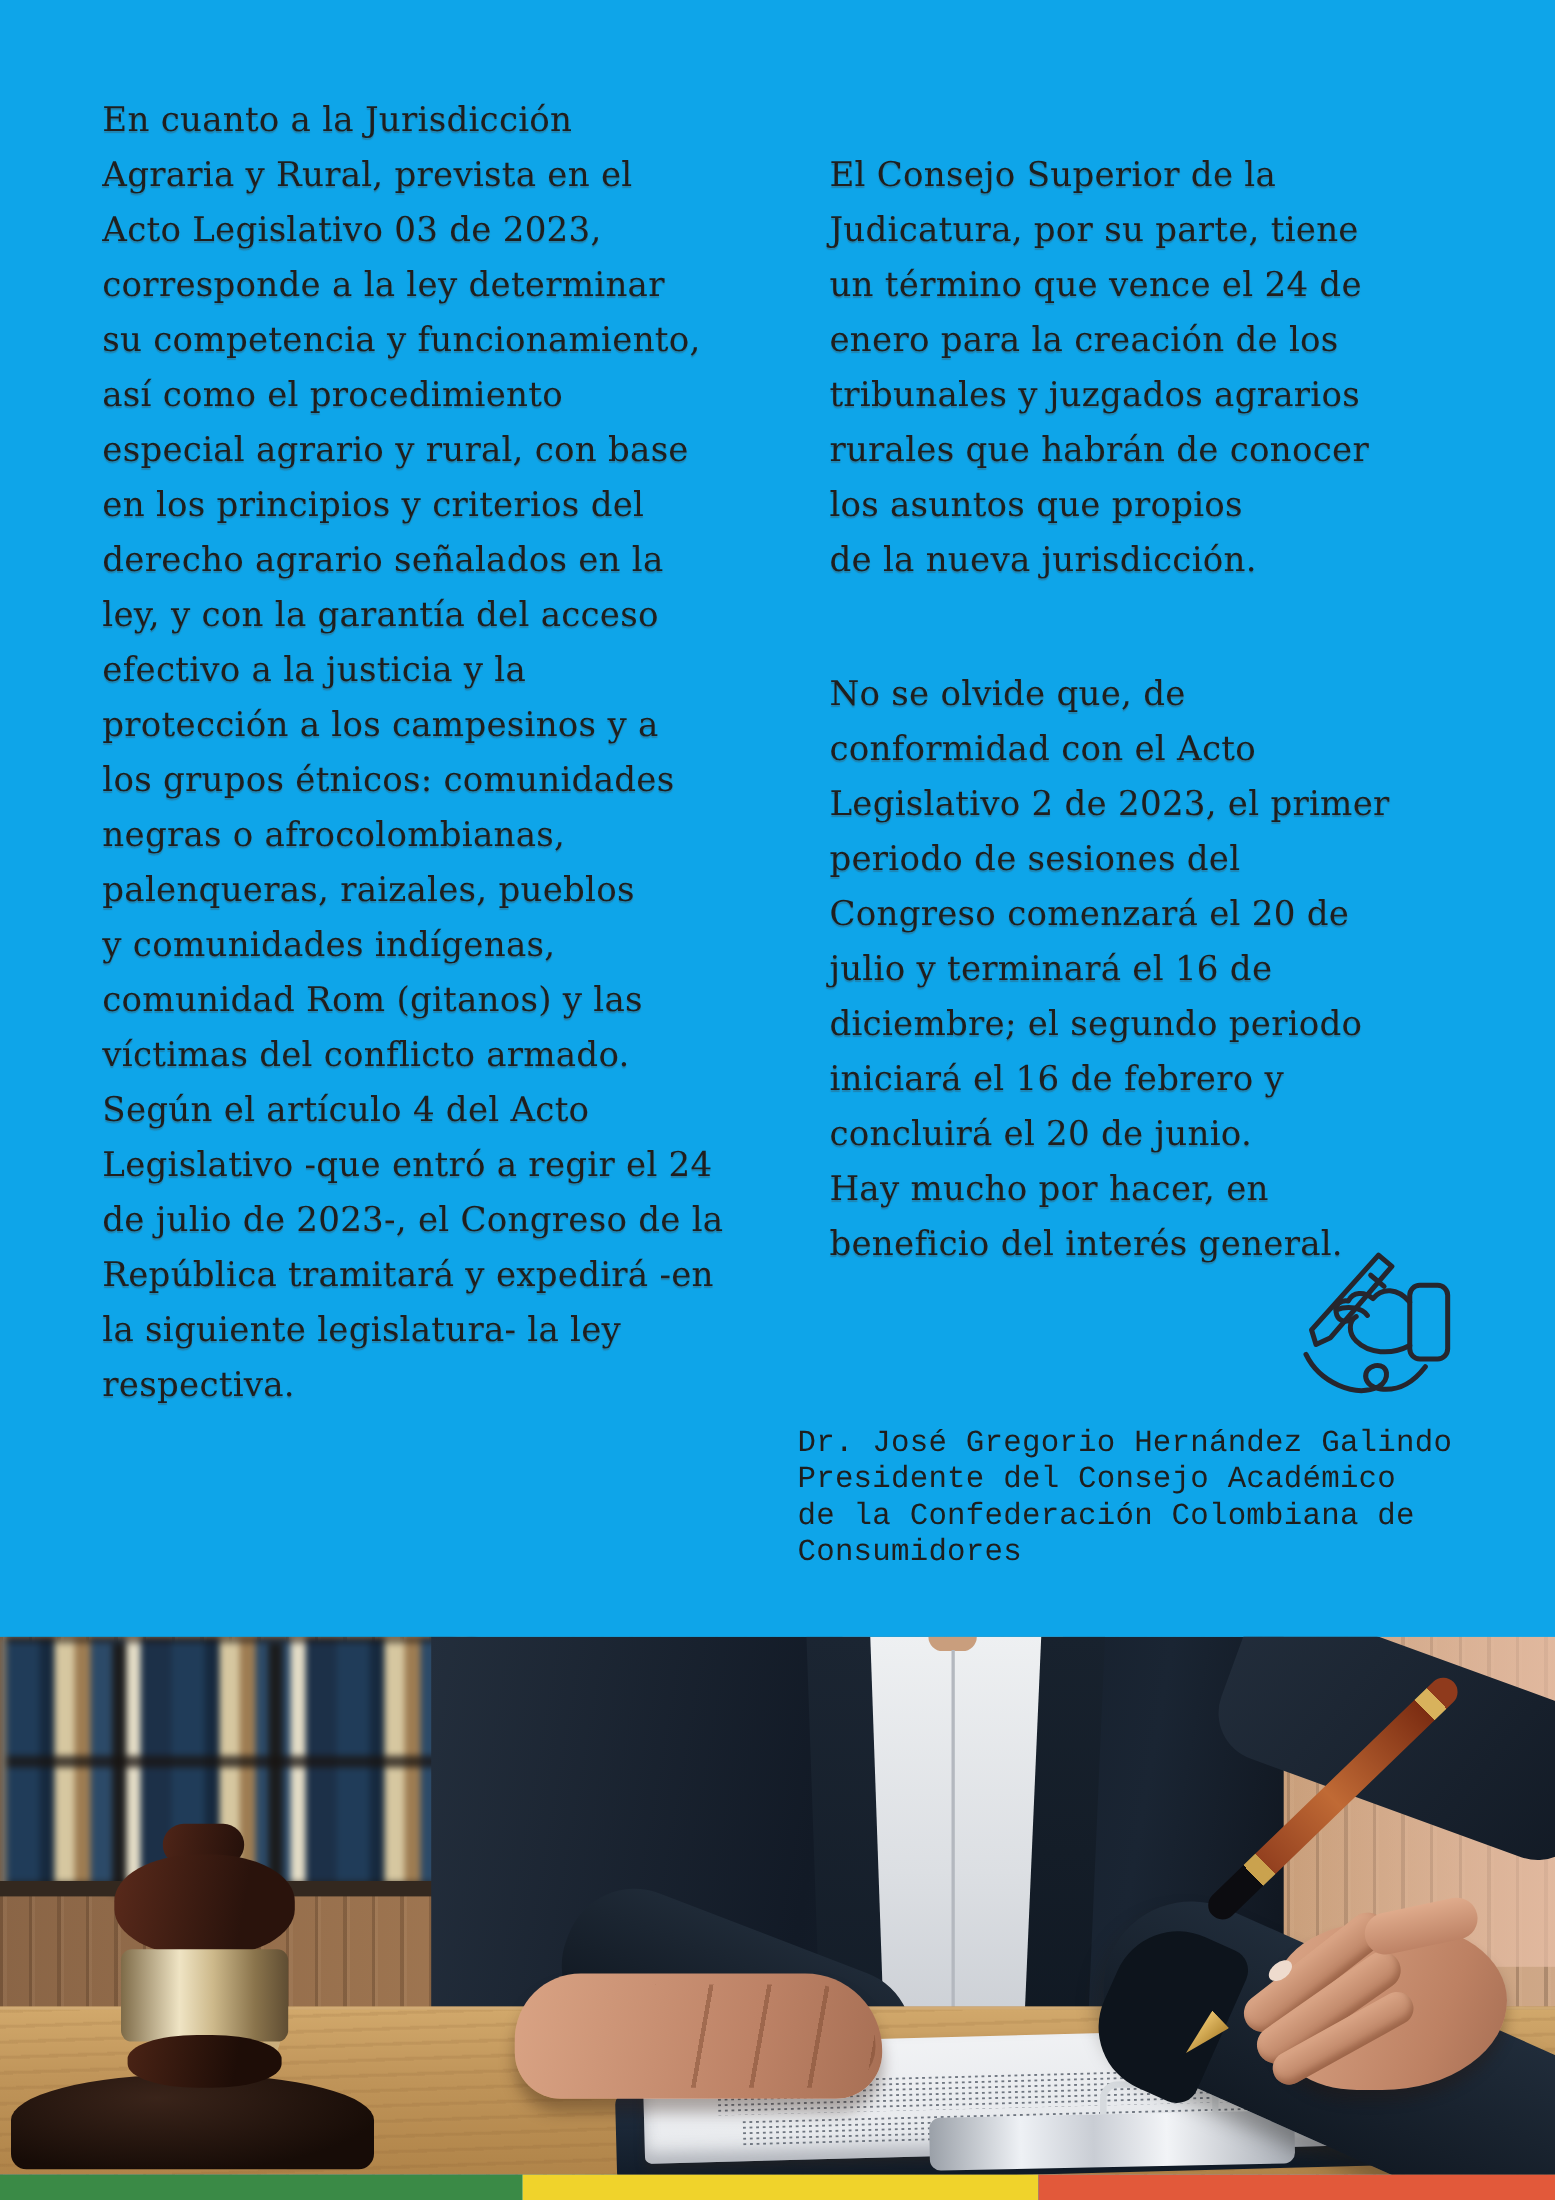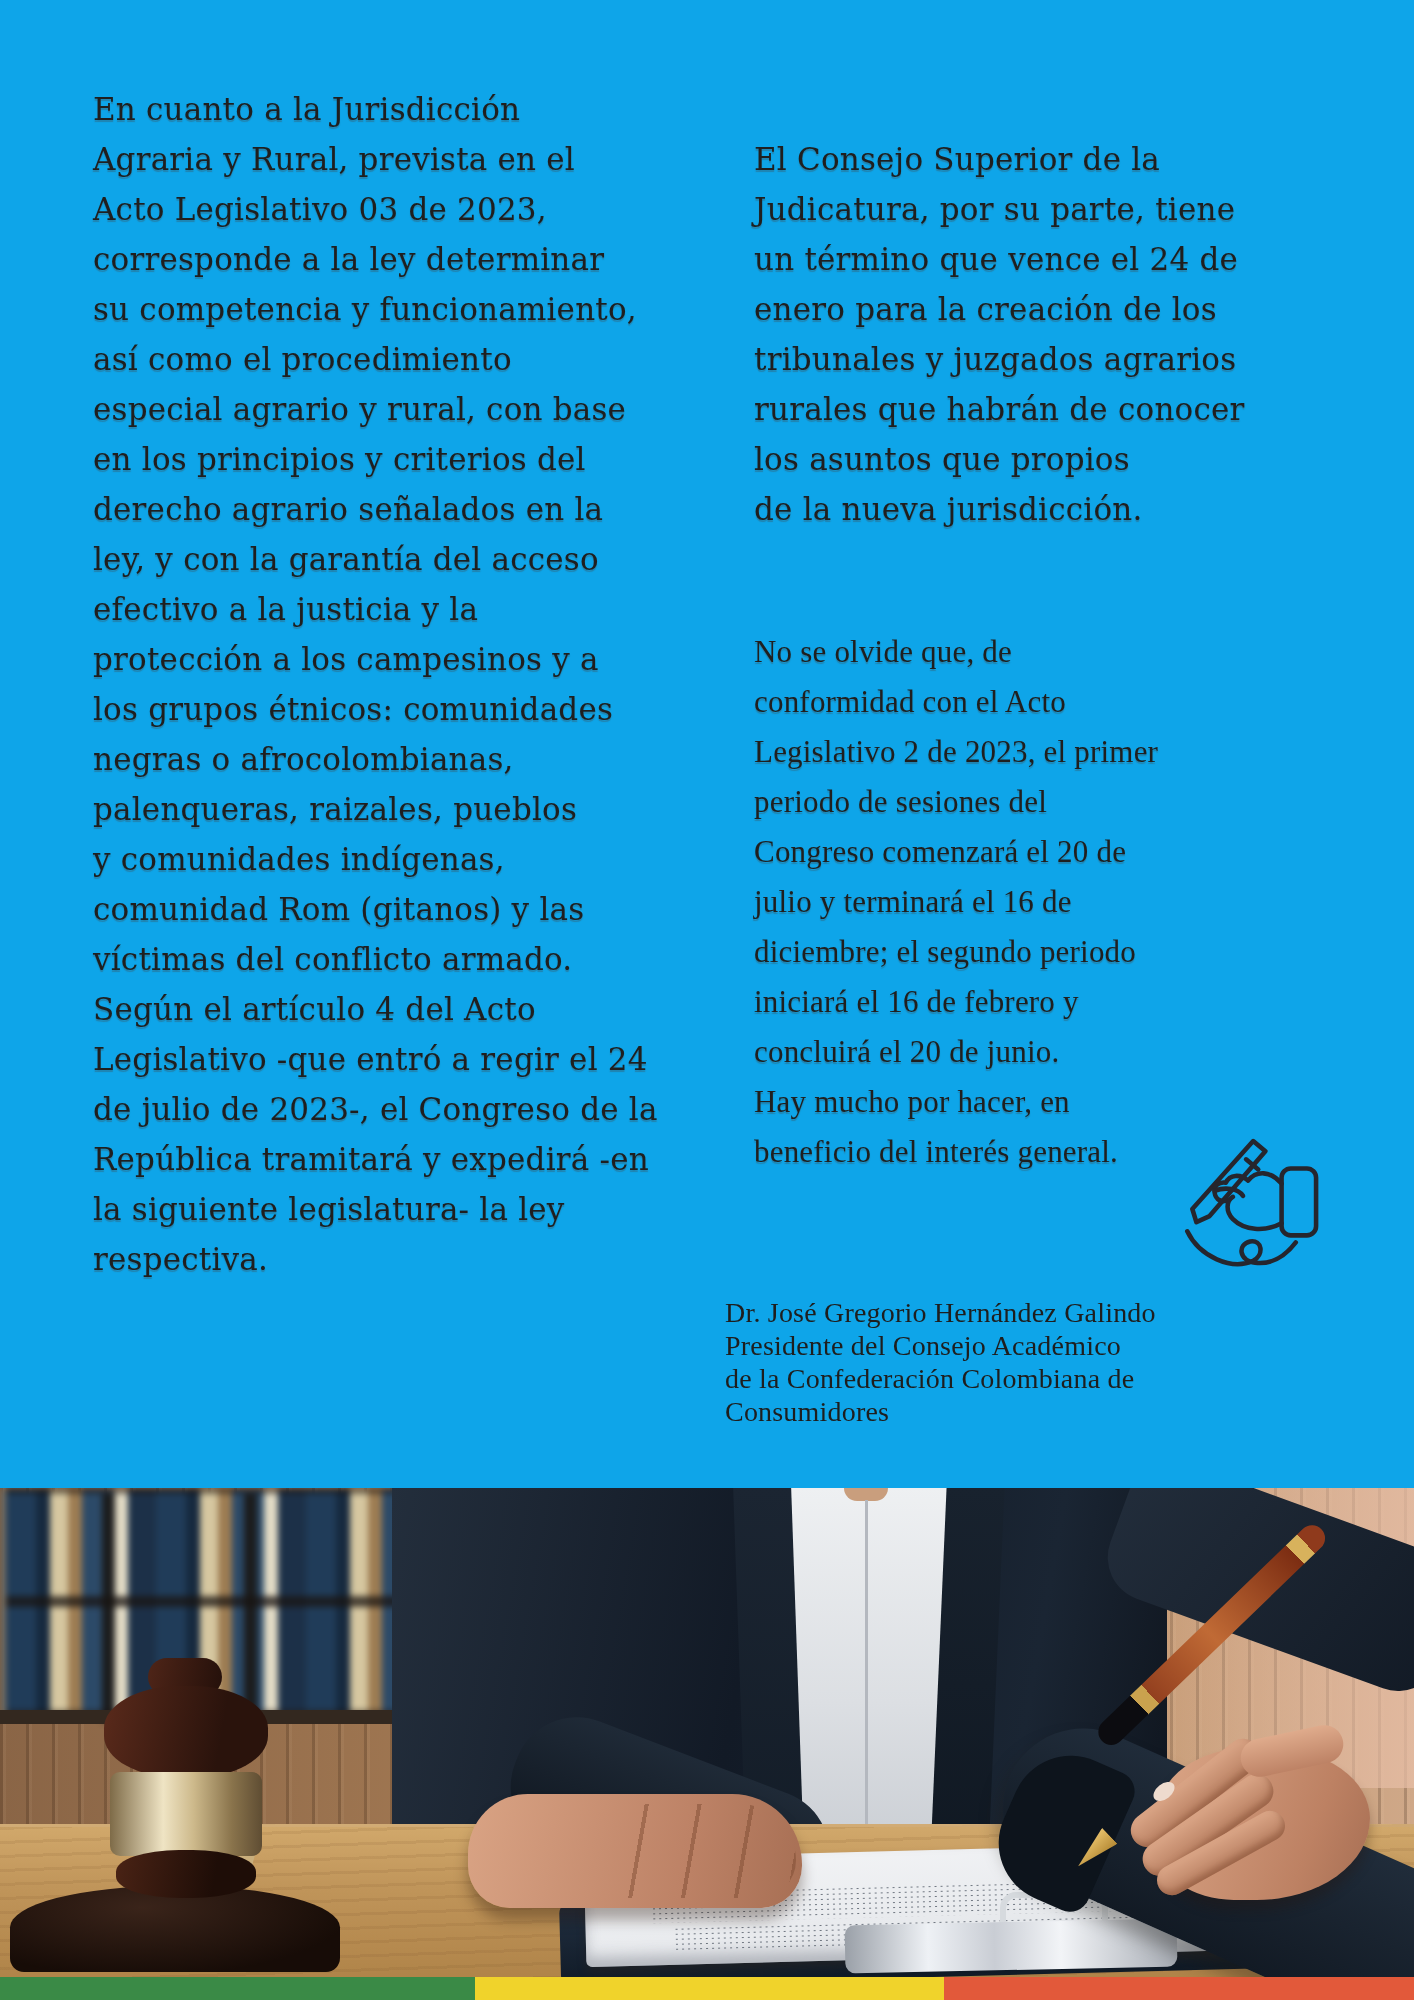--- a/index.html
+++ b/index.html
@@ -16,26 +16,26 @@
     width:660px;
     font-size:31px;
     line-height:50px;
     color:#1f1f1f;
     white-space:pre-line;
     text-shadow:0 2px 1px rgba(70,70,70,.35);
     letter-spacing:.2px;
   }
   .col-left{left:93px;top:84px;}
   .col-right{left:754px;top:84px;}
-  .col-right .para2{margin-top:43px;font-family:Liberation Serif, serif;}
+  .col-right .para2{margin-top:22px;}
   
   .sig-icon{position:absolute;left:1158px;top:1138px;width:164px;height:142px;}
   .attribution{
     position:absolute;left:725px;top:1296px;width:600px;
-    font-family:Liberation Serif, serif;
+    font-family:Liberation Mono, monospace;
     font-size:28px;line-height:33px;color:#1e1e1e;
     white-space:pre-line;letter-spacing:.2px;
   }
   
   .photo{position:absolute;left:0;top:1488px;width:1414px;height:489px;overflow:hidden;}
   .photo *{position:absolute;}
   .wall{left:0;top:0;width:1414px;height:489px;
     background:
       repeating-linear-gradient(90deg, rgba(40,22,10,.20) 0 3px, rgba(255,230,200,.06) 3px 6px, transparent 6px 26px),
       linear-gradient(90deg,#8a6546 0,#9f7651 30%,#b08257 55%,#c39871 78%,#cfa888 100%);

